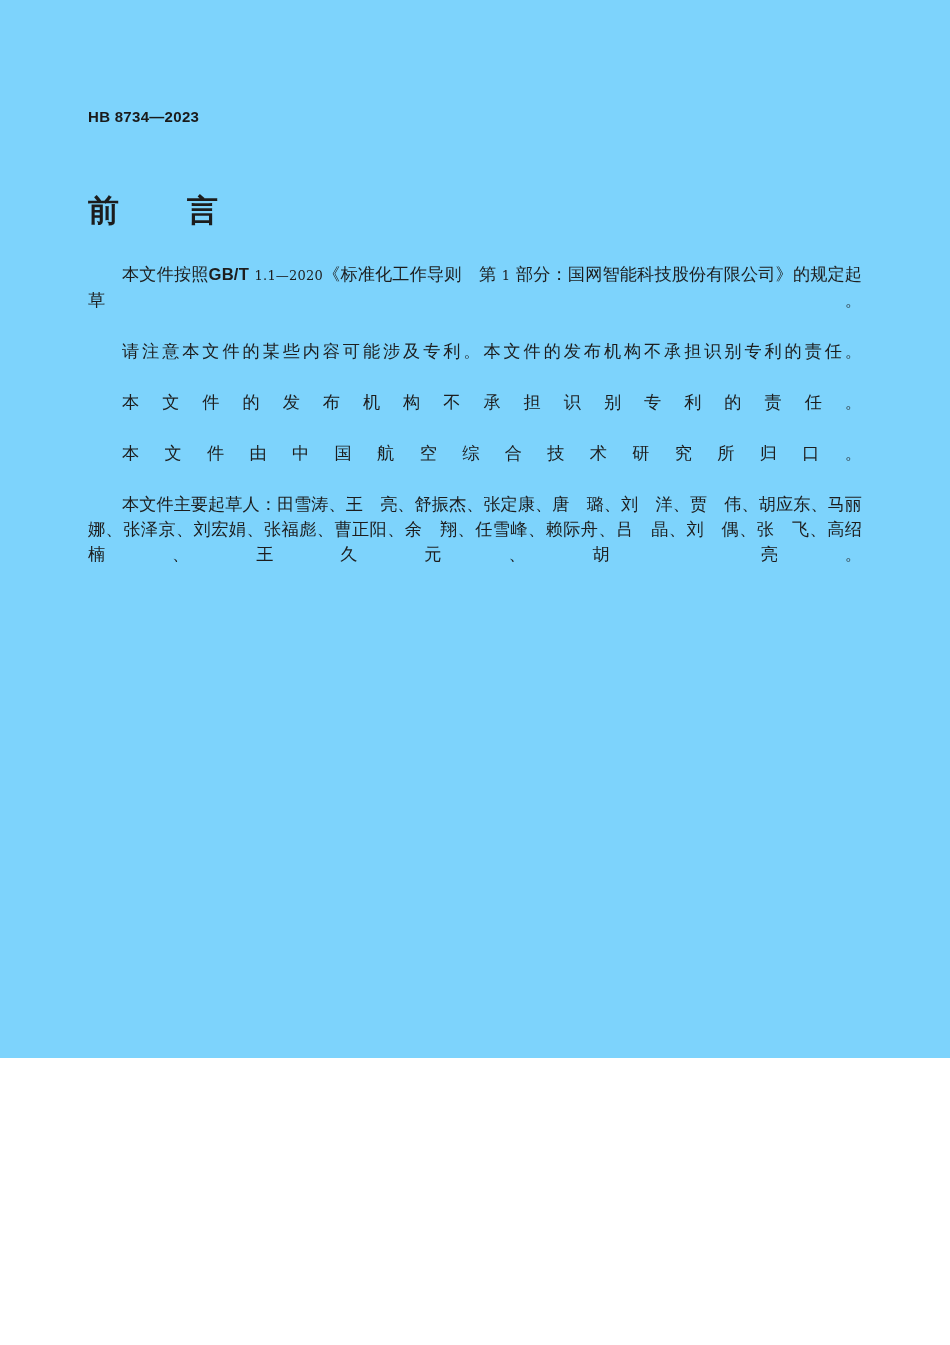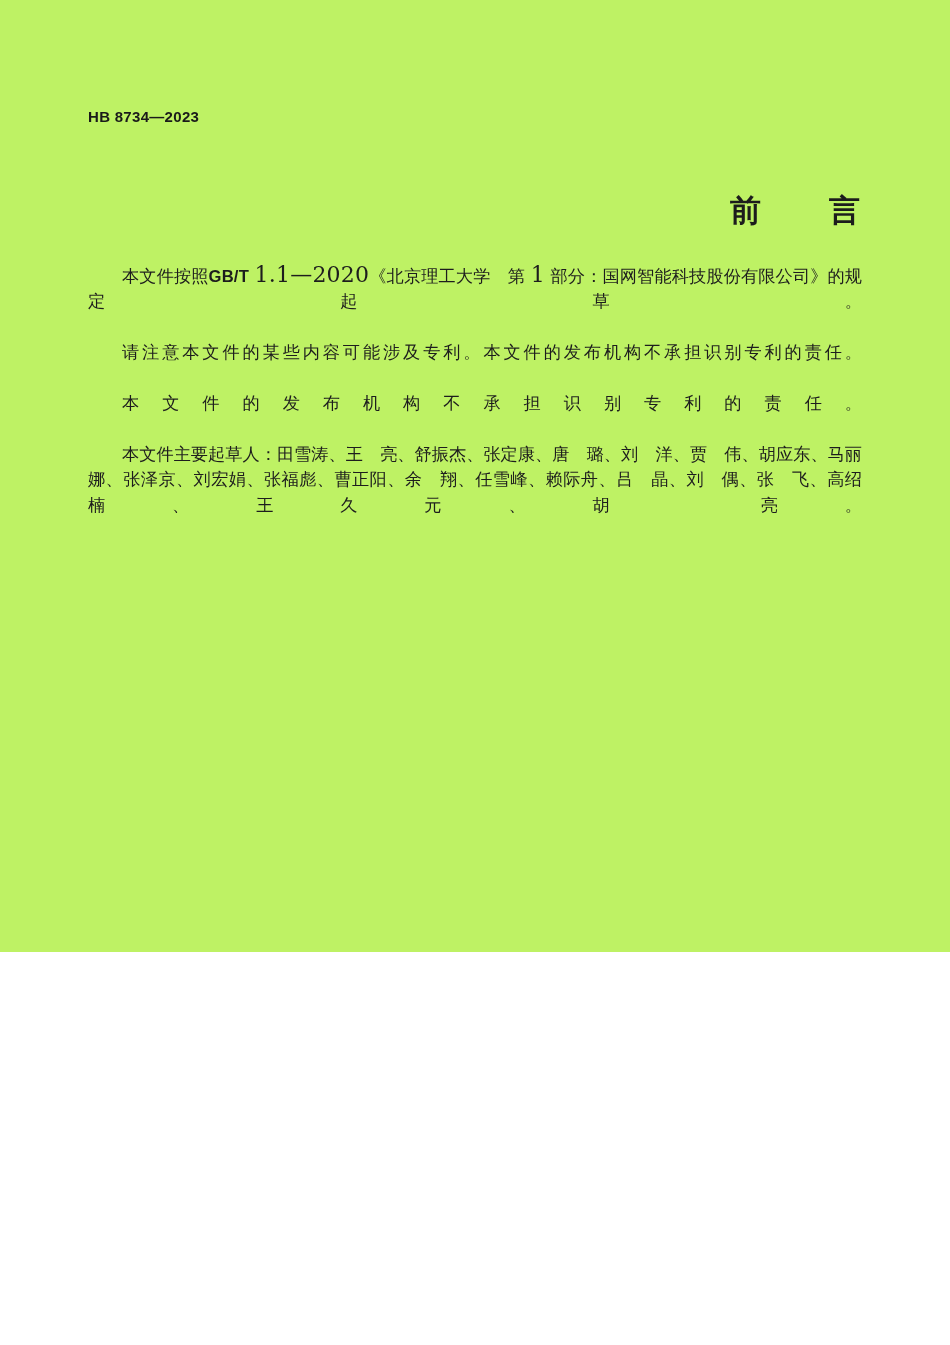--- a/index.html
+++ b/index.html
@@ -4,22 +4,22 @@
 <style>
   html, body {
     margin: 0;
     padding: 0;
     background: #ffffff;
   }
 
   .page {
     position: relative;
     width: 950px;
-    height: 952px;
-    background: #bef264;
+    height: 1058px;
+    background: #7dd3fc;
     overflow: hidden;
     font-family: "DejaVu Serif", "Liberation Serif", serif;
   }
 
   
   .running-header {
     position: absolute;
     left: 88px;
     top: 108px;
     font-family: "Liberation Sans", "DejaVu Sans", sans-serif;
@@ -29,21 +29,21 @@
     color: #1a1a1a;
     white-space: pre;
   }
 
   
   .doc-title {
     position: absolute;
     left: 88px;
     top: 190px;
     width: 774px;
-    text-align: right;
+    text-align: left;
     font-family: "DejaVu Serif", "Liberation Serif", serif;
     font-size: 31px;
     font-weight: bold;
     letter-spacing: 2px;
     color: #1c1c1c;
     white-space: pre;
   }
 
   
   .body-block {
@@ -77,21 +77,21 @@
   .sans-bold {
     font-family: "Liberation Sans", "DejaVu Sans", sans-serif;
     font-weight: bold;
     font-size: 16.6px;
     letter-spacing: 0.2px;
     margin-top: 39px;
   }
 
   .serif-num {
     font-family: "DejaVu Serif", "Liberation Serif", serif;
-    font-size: 22px;
+    font-size: 13px;
     letter-spacing: 0.2px;
   }
 
   
   .footer-pageno {
     position: absolute;
     left: 92px;
     top: 1243px;
     font-family: "Liberation Sans", "DejaVu Sans", sans-serif;
     font-size: 12.5px;
@@ -104,26 +104,27 @@
 <body>
 
 <div class="page">
 
   <div class="running-header">HB 8734—2023</div>
 
   <div class="doc-title">前　　言</div>
 
   <div class="body-block">
 
-    <p class="para"><span>本文件按照</span><span class="sans-bold">GB/T</span> <span class="serif-num">1.1—2020</span><span>《</span><span>北京理工大学</span>　<span>第</span> <span class="serif-num">1</span> <span>部分：</span><span>国网智能科技股份有限公司</span><span>》</span><span>的规定起草。</span></p>
+    <p class="para"><span>本文件按照</span><span class="sans-bold">GB/T</span> <span class="serif-num">1.1—2020</span><span>《</span><span>标准化工作导则</span>　<span>第</span> <span class="serif-num">1</span> <span>部分：</span><span>国网智能科技股份有限公司</span><span>》</span><span>的规定起草。</span></p>
 
     <p class="para">请注意本文件的某些内容可能涉及专利。本文件的发布机构不承担识别专利的责任。</p>
 
     <p class="para">本文件的发布机构不承担识别专利的责任。</p>
 
+    <p class="para">本文件由中国航空综合技术研究所归口。</p>
 
 
     <p class="para">本文件主要起草人：田雪涛、王　亮、舒振杰、张定康、唐　璐、刘　洋、贾　伟、胡应东、马丽娜、张泽京、刘宏娟、张福彪、曹正阳、余　翔、任雪峰、赖际舟、吕　晶、刘　偶、张　飞、高绍楠、王久元、胡　亮。</p>
 
   </div>
 
   <div class="footer-pageno">II</div>
 
 </div>
 

